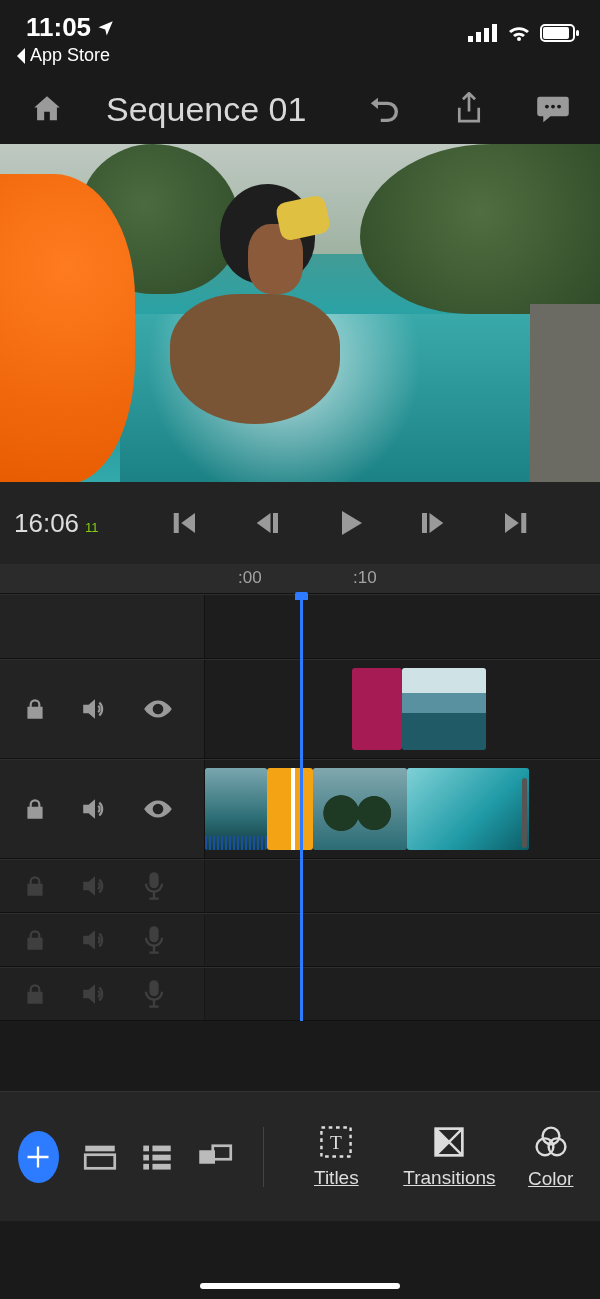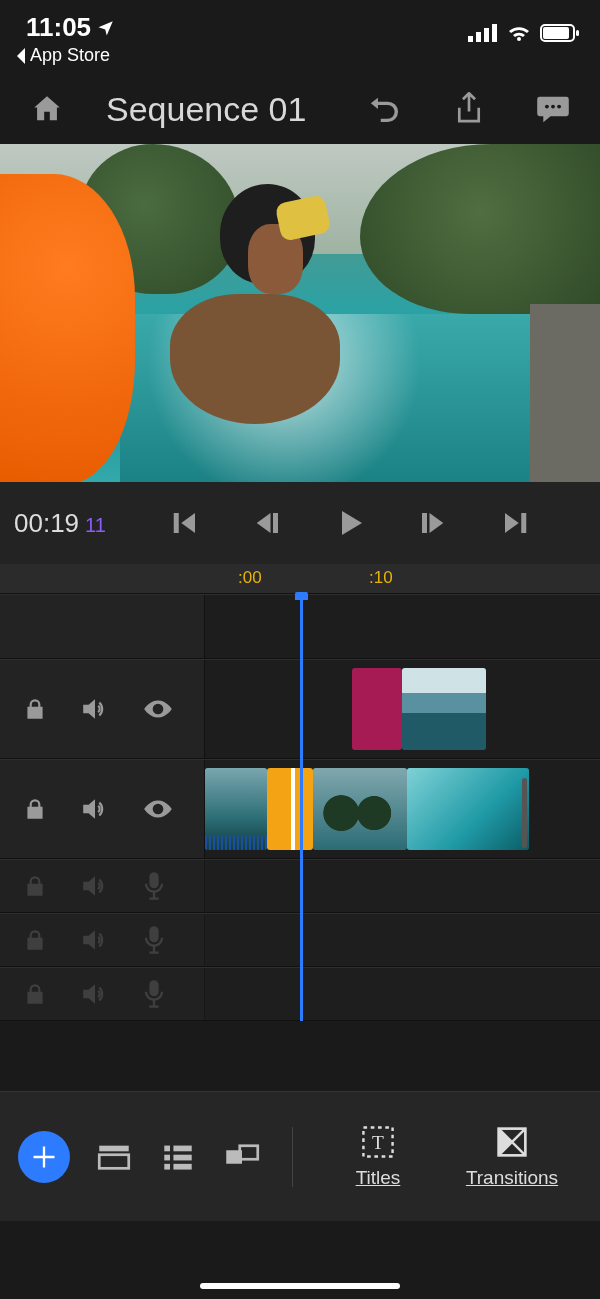--- a/index.html
+++ b/index.html
@@ -20,25 +20,25 @@
   .preview .orange{position:absolute;left:0;top:30px;width:135px;height:310px;background:radial-gradient(circle at 50% 30%,#ff7b1f,#e85c00);border-radius:0 60% 50% 0 / 0 40% 40% 0;}
   .preview .head{position:absolute;left:220px;top:40px;width:95px;height:100px;background:#1e1e1e;border-radius:50% 50% 45% 45%;}
   .preview .face{position:absolute;left:248px;top:80px;width:55px;height:70px;background:#8a5a3a;border-radius:40%;}
   .preview .gog{position:absolute;left:278px;top:55px;width:50px;height:38px;background:#e0c040;border-radius:10px;transform:rotate(-12deg);}
   .preview .body{position:absolute;left:170px;top:150px;width:170px;height:130px;background:#7a5535;border-radius:40% 40% 50% 50%;}
   .preview .splash{position:absolute;left:120px;top:170px;right:70px;height:170px;background:radial-gradient(circle at 40% 30%,rgba(255,255,255,.7),rgba(255,255,255,0) 50%), linear-gradient(#3aa9aa,#1b8184);}
   .timecodes { padding:8px 14px 8px 14px; display:flex; align-items:center; background:#232323; height:82px;}
   .tc-block { display:flex; flex-direction:column; gap:4px; width:130px;}
   .tc-row { display:flex; align-items:baseline; gap:6px; }
   .tc-main { font-size:26px; }
-  .tc-sub { font-size:20px; color:#8b5cf6;}
+  .tc-sub { font-size:13px; color:#84cc16;}
   .cur { color:#ddd; } .dur { color:#7a7a7a; }
   .transport { flex:1; display:flex; justify-content:space-around; align-items:center; padding-right:30px;}
   .transport .btn{width:44px;height:44px;display:flex;align-items:center;justify-content:center;}
-  .ruler { height:30px; background:#2b2b2b; position:relative; font-size:17px; color:#eab308; border-bottom:1px solid #111;}
+  .ruler { height:30px; background:#2b2b2b; position:relative; font-size:17px; color:#a3a3a3; border-bottom:1px solid #111;}
   .ruler span{position:absolute;top:4px;}
   .tracks { position:relative; background:#1f1f1f; }
   .track { display:flex; border-top:1px solid #2e2e2e; border-bottom:1px solid #111; position:relative;}
   .track.spacer{height:65px;}
   .track.v{height:100px;}
   .track.a{height:54px;}
   .track-head{width:205px;display:flex;align-items:center;gap:32px;padding-left:22px;background:#232323;border-right:1px solid #111;}
   .track.a .track-head, .track.a .track-body{opacity:.55;}
   .track-head.empty{background:#232323;}
   .track-body{flex:1;position:relative;background:#1d1d1d;}
@@ -139,21 +139,21 @@
     <div class="body"></div>
     <div class="head"></div>
     <div class="face"></div>
     <div class="gog"></div>
   <div class="orange"></div>
 </div>
 
 <div class="timecodes">
   <div class="tc-block">
     <div class="tc-row cur">
-      <span class="tc-main">00:19</span>
+      <span class="tc-main">16:06</span>
       <span class="tc-sub">11</span>
     </div>
   </div>
   <div class="transport">
     <div class="btn">
         <svg width="30" height="30" viewBox="0 0 24 24">
           <rect class="ico-gray" x="3" y="4" width="4" height="16"></rect>
           <path class="ico-gray" d="M20 4v16L9 12z"></path>
         </svg>
       </div>
@@ -179,21 +179,21 @@
           <path class="ico-gray" d="M4 4v16l11-8z"></path>
           <rect class="ico-gray" x="17" y="4" width="4" height="16"></rect>
         </svg>
       </div>
   </div>
 </div>
 
 <div class="ruler" id="ruler">
   <div style="position:absolute;left:205px;right:0;top:0;bottom:0;" id="ruler-inner">
       <span style="left: 33px;">:00</span>
-      <span style="left: 164px;">:10</span>
+      <span style="left: 148px;">:10</span>
     </div>
 </div>
 
 <div class="tracks" id="tracks">
   <div class="playhead" id="playhead" style="left: 300px;">
       <div class="cap"></div>
     </div>
 <div class="track spacer">
       <div class="track-head empty"></div>
       <div class="track-body"></div>
@@ -372,15 +372,23 @@
     <span class="lbl">Titles</span>
   </div>
   <div class="tb-labeled">
     <svg width="34" height="34" viewBox="0 0 28 28">
         <rect x="3" y="3" width="22" height="22" fill="none" stroke="#ddd" stroke-width="2.2"></rect>
         <path d="M3 3 L25 25 M25 3 L3 25" stroke="#ddd" stroke-width="2" fill="none"></path>
         <path d="M3 3 L14 14 L3 25 Z" fill="#ddd"></path>
       </svg>
     <span class="lbl">Transitions</span>
   </div>
+  <div class="tb-labeled" style="width:80px">
+    <svg width="36" height="36" viewBox="0 0 30 30">
+        <circle cx="15" cy="10" r="7" fill="none" stroke="#ddd" stroke-width="2"></circle>
+        <circle cx="10" cy="19" r="7" fill="none" stroke="#ddd" stroke-width="2"></circle>
+        <circle cx="20" cy="19" r="7" fill="none" stroke="#ddd" stroke-width="2"></circle>
+      </svg>
+    <span class="lbl">Color</span>
+  </div>
 </div>
 
 <div class="home-ind"></div>
 
 </body></html>

